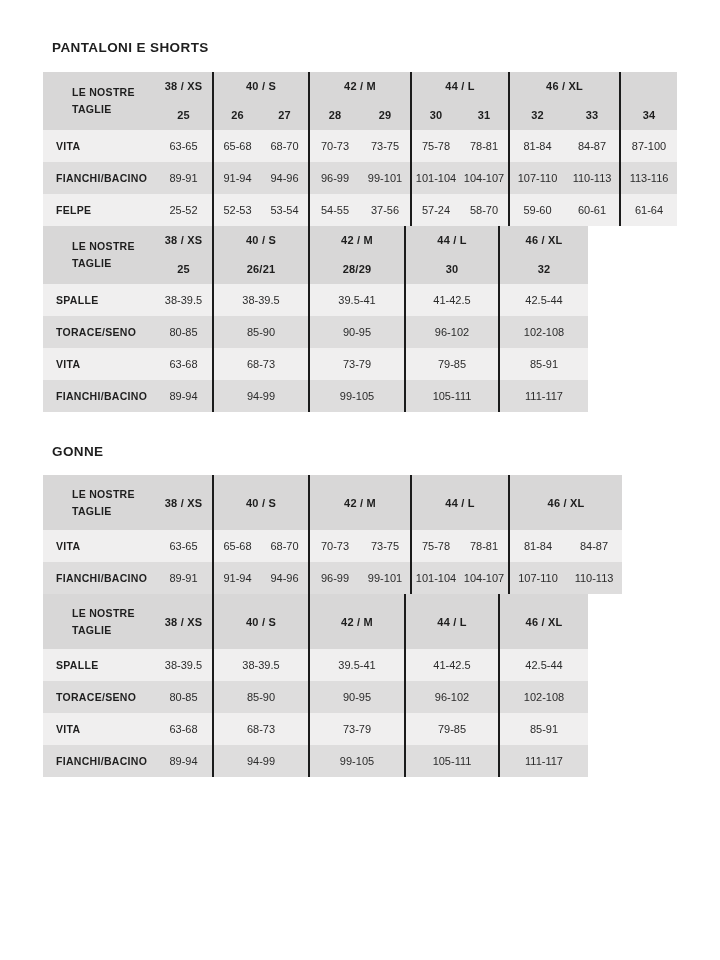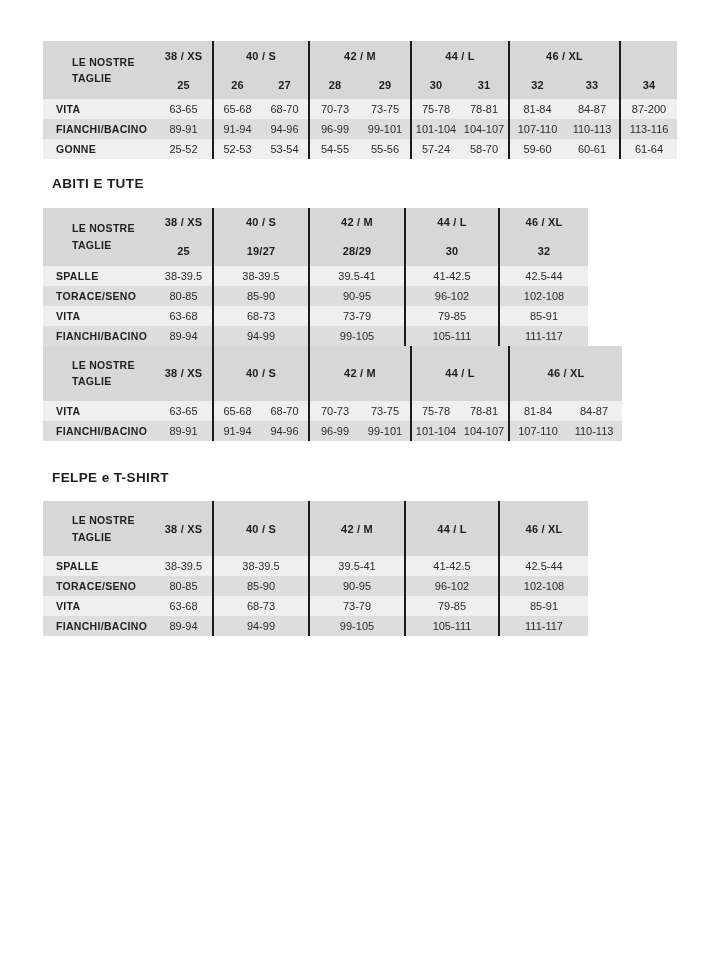--- a/index.html
+++ b/index.html
@@ -50,39 +50,40 @@
   .size-table thead tr{height:55px;}
   .size-table.two-line thead tr{height:29px;}
   .size-table th.corner{
     text-align:left;
     padding-left:29px;
     padding-right:10px;
     font-size:10.5px;
     line-height:1.55;
     letter-spacing:0.3px;
   }
-  .size-table tbody tr{height:20px;}
+  .size-table tbody tr{height:32px;}
   .size-table tbody tr.light{background:var(--row-light);}
   .size-table tbody tr.dark{background:var(--row-dark);}
   .size-table th.rowlabel{
     text-align:left;
     padding-left:13px;
     font-size:10.5px;
     font-weight:bold;
     letter-spacing:0.3px;
   }
   .size-table td{color:var(--value-text);}
   .size-table .div{border-left:2px solid var(--divider);}
 </style>
 </head>
 <body>
 
 <div class="page">
 
   <section class="size-section s1">
+    <h2 class="sec-title">PANTALONI E SHORTS</h2>
     <table class="size-table two-line">
       <colgroup>
         <col style="width:112px">
           <col style="width:58px">
         <col style="width:48px">
           <col style="width:48px">
         <col style="width:51px">
           <col style="width:51px">
         <col style="width:49px">
           <col style="width:49px">
@@ -118,75 +119,74 @@
             <th class="rowlabel">VITA</th>
             <td>63-65</td>
             <td class="div">65-68</td>
             <td>68-70</td>
             <td class="div">70-73</td>
             <td>73-75</td>
             <td class="div">75-78</td>
             <td>78-81</td>
             <td class="div">81-84</td>
             <td>84-87</td>
-            <td class="div">87-200</td>
+            <td class="div">87-100</td>
           </tr>
           <tr class="dark">
             <th class="rowlabel">FIANCHI/BACINO</th>
             <td>89-91</td>
             <td class="div">91-94</td>
             <td>94-96</td>
             <td class="div">96-99</td>
             <td>99-101</td>
             <td class="div">101-104</td>
             <td>104-107</td>
             <td class="div">107-110</td>
             <td>110-113</td>
             <td class="div">113-116</td>
           </tr>
           <tr class="light">
-            <th class="rowlabel">GONNE</th>
+            <th class="rowlabel">FELPE</th>
             <td>25-52</td>
             <td class="div">52-53</td>
             <td>53-54</td>
             <td class="div">54-55</td>
-            <td>55-56</td>
+            <td>37-56</td>
             <td class="div">57-24</td>
             <td>58-70</td>
             <td class="div">59-60</td>
             <td>60-61</td>
             <td class="div">61-64</td>
           </tr>
         </tbody>
       </table>
   </section>
 
   <section class="size-section s2">
-    <h2 class="sec-title">ABITI E TUTE</h2>
     <table class="size-table two-line">
       <colgroup>
         <col style="width:112px">
           <col style="width:58px">
         <col style="width:96px">
           <col style="width:96px">
         <col style="width:94px">
           <col style="width:89px">
       </colgroup>
     <thead>
           <tr>
             <th class="corner" rowspan="2">LE NOSTRE TAGLIE</th>
             <th class="group" colspan="1">38 / XS</th>
             <th class="group div" colspan="1">40 / S</th>
             <th class="group div" colspan="1">42 / M</th>
             <th class="group div" colspan="1">44 / L</th>
             <th class="group div" colspan="1">46 / XL</th>
           </tr>
           <tr>
             <th class="size">25</th>
-            <th class="size div">19/27</th>
+            <th class="size div">26/21</th>
             <th class="size div">28/29</th>
             <th class="size div">30</th>
             <th class="size div">32</th>
           </tr>
         </thead>
         <tbody>
           <tr class="light">
             <th class="rowlabel">SPALLE</th>
             <td>38-39.5</td>
             <td class="div">38-39.5</td>
@@ -216,20 +216,21 @@
             <td class="div">94-99</td>
             <td class="div">99-105</td>
             <td class="div">105-111</td>
             <td class="div">111-117</td>
           </tr>
         </tbody>
       </table>
   </section>
 
   <section class="size-section s3">
+    <h2 class="sec-title">GONNE</h2>
     <table class="size-table">
       <colgroup>
         <col style="width:112px">
           <col style="width:58px">
         <col style="width:48px">
           <col style="width:48px">
         <col style="width:51px">
           <col style="width:51px">
         <col style="width:49px">
           <col style="width:49px">
@@ -269,21 +270,20 @@
             <td class="div">101-104</td>
             <td>104-107</td>
             <td class="div">107-110</td>
             <td>110-113</td>
           </tr>
         </tbody>
       </table>
   </section>
 
   <section class="size-section s4">
-    <h2 class="sec-title">FELPE e T-SHIRT</h2>
     <table class="size-table">
       <colgroup>
         <col style="width:112px">
           <col style="width:58px">
         <col style="width:96px">
           <col style="width:96px">
         <col style="width:94px">
           <col style="width:89px">
       </colgroup>
     <thead>

